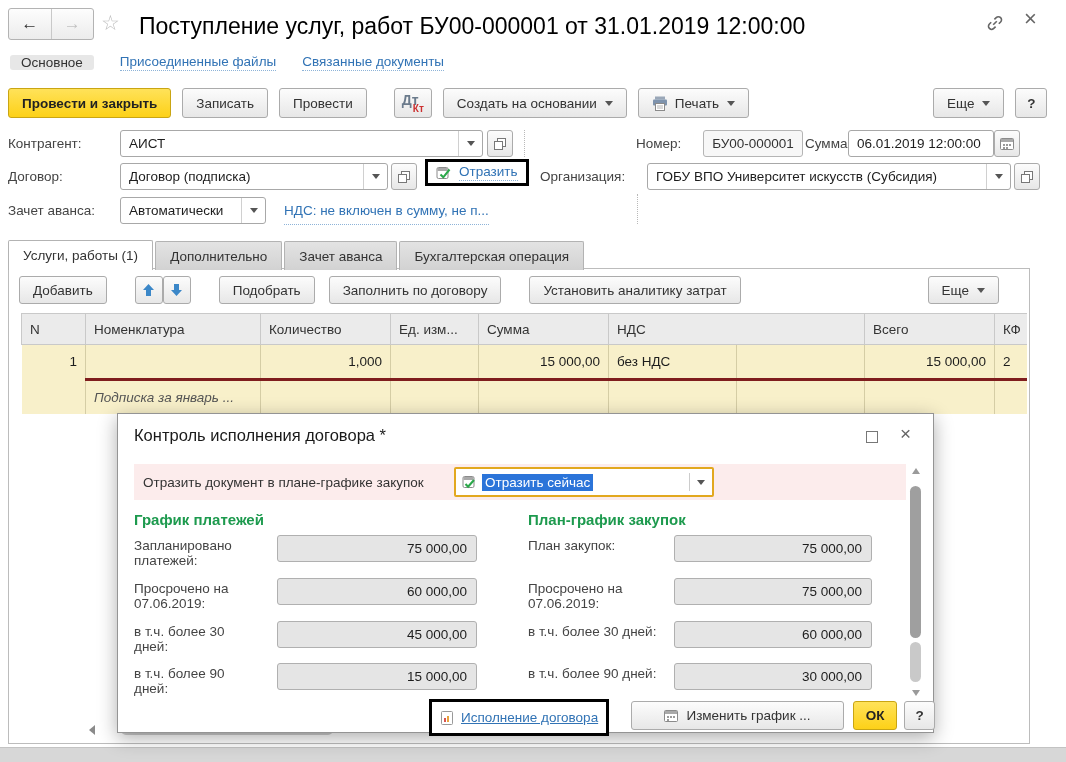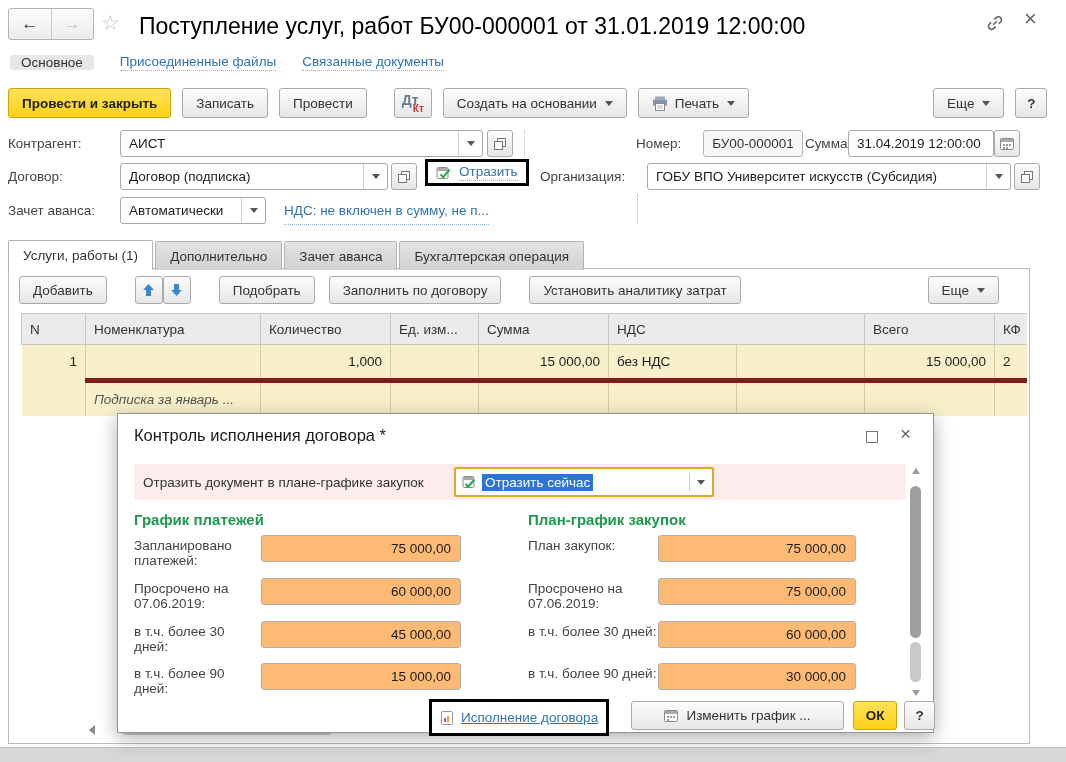--- a/index.html
+++ b/index.html
@@ -62,21 +62,21 @@
   .ptool .btn{height:28px;}
   .ptool .gap{width:14px;}
   .arrbtn{width:28px;padding:0;}
   .ptool-right{position:absolute;right:30px;top:7px;}
   .tblwrap{position:absolute;left:12px;top:44px;width:1006px;overflow:hidden;}
   table.grid{border-collapse:collapse;table-layout:fixed;width:1012px;}
   .grid th{background:#ebebeb;border:1px solid #c9c9c9;font-weight:normal;text-align:left;
            padding:0 8px;height:30px;color:#333;overflow:hidden;white-space:nowrap;}
   .grid td{padding:0 8px;height:33px;background:#f8f0ca;border-right:1px solid #d5cda5;
            overflow:hidden;white-space:nowrap;color:#1d1d1d;}
-  .grid tr.l2 td{border-top:5px solid #7f1d1d;}
+  .grid tr.l2 td{border-top:3px solid #7f1d1d;}
   .grid td.num{text-align:right;}
   .grid td.ital{font-style:italic;color:#555;}
   .hscroll{position:absolute;left:80px;bottom:7px;height:12px;display:flex;align-items:center;}
   .hsarrow{width:0;height:0;border-top:5px solid transparent;border-bottom:5px solid transparent;border-right:6px solid #8a8a8a;}
   .hsthumb{width:212px;height:10px;background:#cfcfcf;border-radius:5px;margin-left:26px;}
 
   .bottomstrip{left:0;top:747px;width:1066px;height:15px;background:#d7d7d7;border-top:1px solid #c3c3c3;}
 
   
   .dlg{left:117px;top:413px;width:817px;height:320px;background:#fff;border:1px solid #949494;
@@ -90,21 +90,21 @@
             background:#fff;display:flex;align-items:center;box-sizing:border-box;justify-content:center;}
   .refcombo .ic{margin:0 4px 0 6px;display:flex;}
   .refcombo .sel{background:#2b74d9;color:#fff;padding:1px 3px;}
   .refcombo .spacer{flex:1;}
   .refcombo .div{width:1px;height:18px;background:#ccc;}
   .refcombo .dd{width:22px;display:flex;justify-content:center;}
   .ghdr{position:absolute;font-size:15px;font-weight:bold;color:#1d9a4e;}
   .dfield{position:absolute;display:flex;}
   .dfield .lbl{width:127px;color:#444;line-height:15px;padding-top:3px;}
   .dfield .val{width:200px;height:27px;border:1px solid #b0b0b0;border-radius:3px;box-sizing:border-box;
-               text-align:right;line-height:25px;padding:0 9px;color:#1d1d1d;background:#fdba74;}
+               text-align:right;line-height:25px;padding:0 9px;color:#1d1d1d;background:#e5e5e5;margin-left:16px;}
   .dlg-scroll{position:absolute;right:9px;top:52px;width:16px;height:232px;}
   .sarrow{position:absolute;left:4px;width:0;height:0;border-left:4px solid transparent;border-right:4px solid transparent;}
   .sarrow.up{top:2px;border-bottom:6px solid #9a9a9a;}
   .sarrow.dn{bottom:2px;border-top:6px solid #9a9a9a;}
   .sthumb{position:absolute;left:2px;top:20px;width:11px;height:152px;background:#9f9f9f;border-radius:6px;}
   .sthumb2{position:absolute;left:2px;top:176px;width:11px;height:40px;background:#c9c9c9;border-radius:6px;}
   .dfooter{position:absolute;left:0;top:285px;width:100%;height:35px;}
   .exebox{position:absolute;left:311px;top:0;height:27px;}
   .exelink{color:#3173b5;text-decoration:underline;}
   .chgbtn{position:absolute;left:513px;top:2px;width:213px;height:29px;gap:8px;}
@@ -189,21 +189,21 @@
     <svg width="12" height="12" viewBox="0 0 12 12">
       <rect x="3.5" y="0.5" width="8" height="8" fill="#fff" stroke="#777"></rect>
       <rect x="0.5" y="3.5" width="8" height="8" fill="#fff" stroke="#777"></rect>
     </svg>
   </div>
   <div class="abs vsep" style="left:524px;top:130px;height:27px"></div>
   <div class="abs flabel" style="left:636px;top:130px">Номер:</div>
   <div class="abs ro" style="left:703px;top:130px;width:100px">БУ00-000001</div>
   <div class="abs flabel" style="left:805px;top:130px">Сумма:</div>
   <div class="abs fld" style="left:848px;top:130px;width:146px">
-    <div class="txt">31.04.2019 12:00:00</div>
+    <div class="txt">06.01.2019 12:00:00</div>
   </div>
   <div class="abs openbtn" style="left:994px;top:130px">
     <svg width="14" height="13" viewBox="0 0 14 13">
       <rect x="0.5" y="1.5" width="13" height="11" rx="1" fill="#fff" stroke="#8b8b8b"></rect>
       <rect x="1" y="2" width="12" height="3" fill="#a9a9a9"></rect>
       <g fill="#9a9a9a">
           <rect x="3" y="7" width="2" height="2"></rect>
           <rect x="6" y="7" width="2" height="2"></rect>
           <rect x="9" y="7" width="2" height="2"></rect>
           <rect x="3" y="10" width="2" height="2"></rect>

